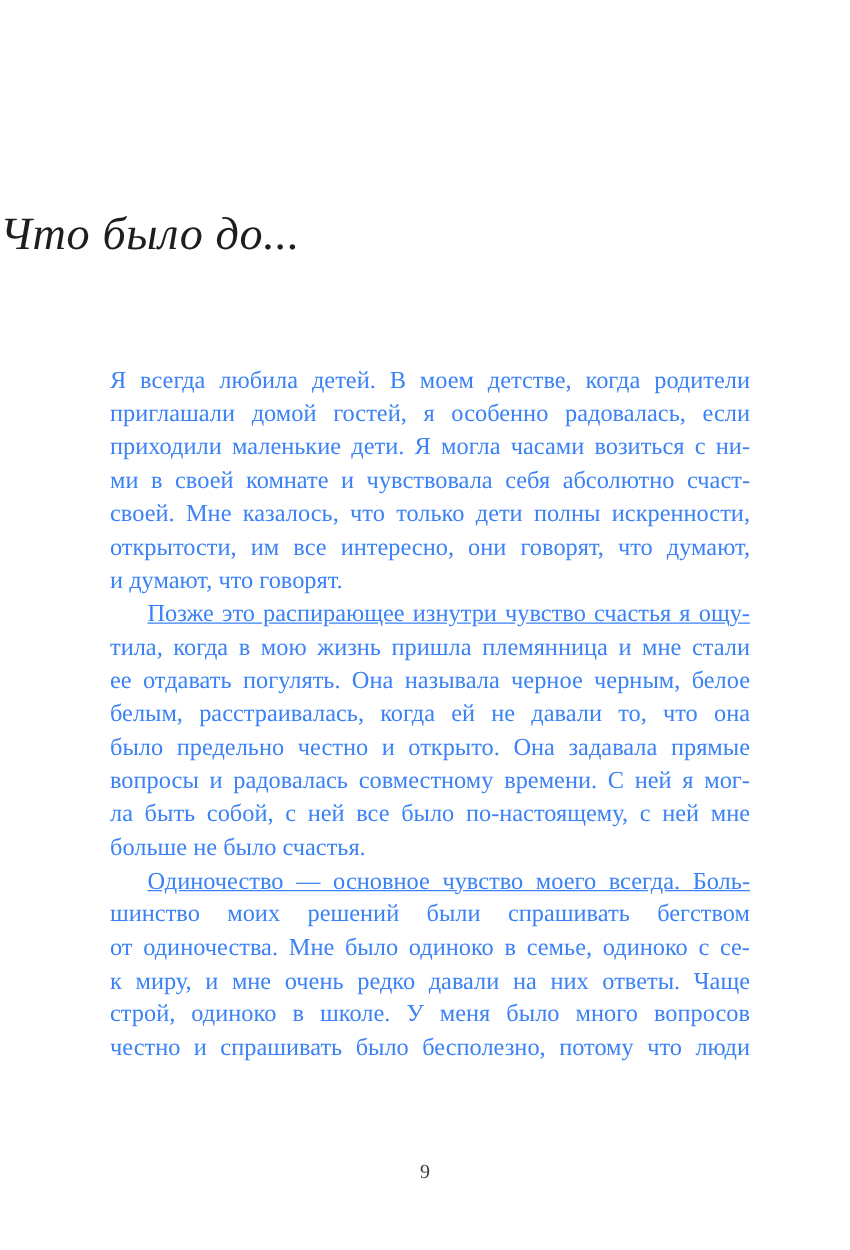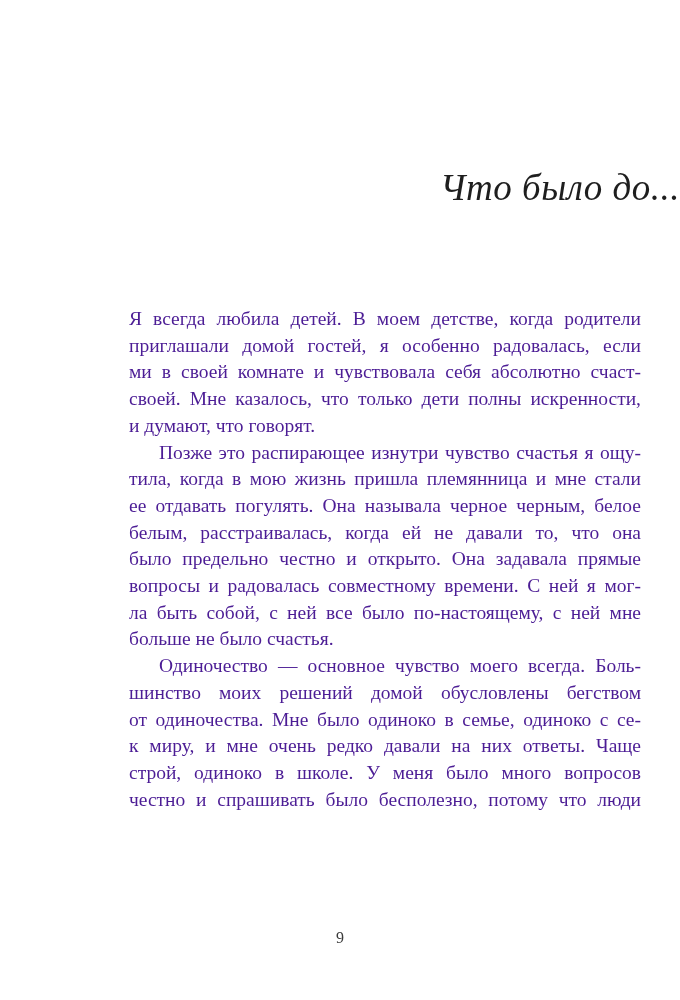--- a/index.html
+++ b/index.html
@@ -12,55 +12,55 @@
     width: 680px;
     height: 1000px;
     background: #ffffff;
     overflow: hidden;
   }
   .book-title {
     position: absolute;
     top: 165px;
     left: 0;
     width: 680px;
-    text-align: right;
+    text-align: left;
     font-family: "Liberation Serif", "DejaVu Serif", serif;
     font-style: italic;
     font-size: 37px;
     line-height: 46px;
     color: #1e1e1e;
     letter-spacing: 0.5px;
   }
   .text-block {
     position: absolute;
     left: 88px;
-    top: 306px;
+    top: 292px;
     width: 512px;
     font-family: "Liberation Serif", "DejaVu Serif", serif;
     font-size: 19.5px;
     line-height: 26.7px;
-    color: #4c1d95;
-    margin-left: 41px;
+    color: #3b82f6;
   }
   .para {
     margin: 0;
     padding: 0;
   }
   .line {
     text-align: justify;
     text-align-last: justify;
     -moz-text-align-last: justify;
   }
   .line.para-end {
     text-align: right;
     text-align-last: left;
     -moz-text-align-last: left;
   }
   .line.indent {
     text-indent: 30px;
+    text-decoration: underline;
   }
   .page-number {
     position: absolute;
     top: 929px;
     left: 0;
     width: 680px;
     text-align: center;
     font-family: "Liberation Serif", "DejaVu Serif", serif;
     font-size: 16px;
     color: #3c3c3c;
@@ -71,39 +71,41 @@
 
 <div class="book-page">
 
   <div class="book-title">Что было до...</div>
 
   <div class="text-block">
 
     <div class="para">
       <div class="line">Я всегда любила детей. В моем детстве, когда родители</div>
       <div class="line">приглашали домой гостей, я особенно радовалась, если</div>
+      <div class="line">приходили маленькие дети. Я могла часами возиться с ни-</div>
       <div class="line">ми в своей комнате и чувствовала себя абсолютно счаст-</div>
       <div class="line">своей. Мне казалось, что только дети полны искренности,</div>
+      <div class="line">открытости, им все интересно, они говорят, что думают,</div>
       <div class="line para-end">и думают, что говорят.</div>
     </div>
 
     <div class="para">
       <div class="line indent">Позже это распирающее изнутри чувство счастья я ощу-</div>
       <div class="line">тила, когда в мою жизнь пришла племянница и мне стали</div>
       <div class="line">ее отдавать погулять. Она называла черное черным, белое</div>
       <div class="line">белым, расстраивалась, когда ей не давали то, что она</div>
       <div class="line">было предельно честно и открыто. Она задавала прямые</div>
       <div class="line">вопросы и радовалась совместному времени. С ней я мог-</div>
       <div class="line">ла быть собой, с ней все было по-настоящему, с ней мне</div>
       <div class="line para-end">больше не было счастья.</div>
     </div>
 
     <div class="para">
       <div class="line indent">Одиночество — основное чувство моего всегда. Боль-</div>
-      <div class="line">шинство моих решений домой обусловлены бегством</div>
+      <div class="line">шинство моих решений были спрашивать бегством</div>
       <div class="line">от одиночества. Мне было одиноко в семье, одиноко с се-</div>
       <div class="line">к миру, и мне очень редко давали на них ответы. Чаще</div>
       <div class="line">строй, одиноко в школе. У меня было много вопросов</div>
       <div class="line">честно и спрашивать было бесполезно, потому что люди</div>
     </div>
 
   </div>
 
   <div class="page-number">9</div>
 

